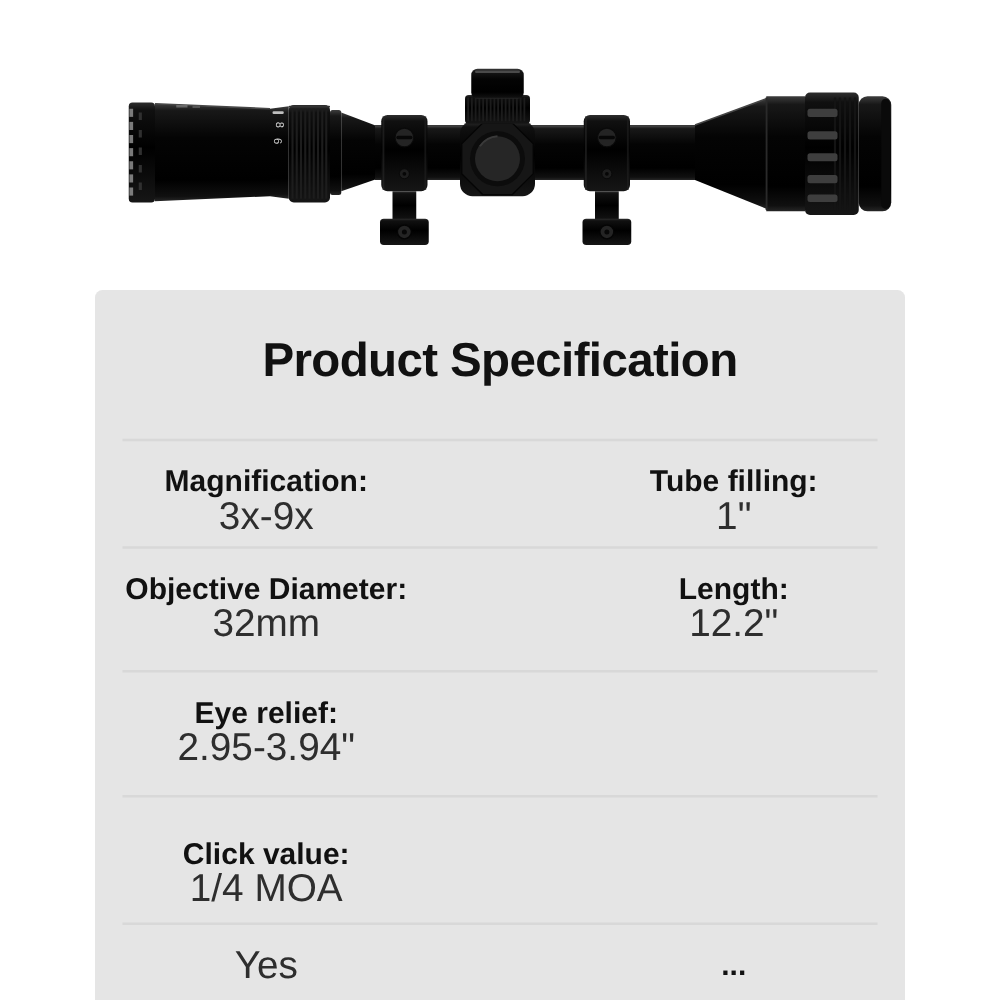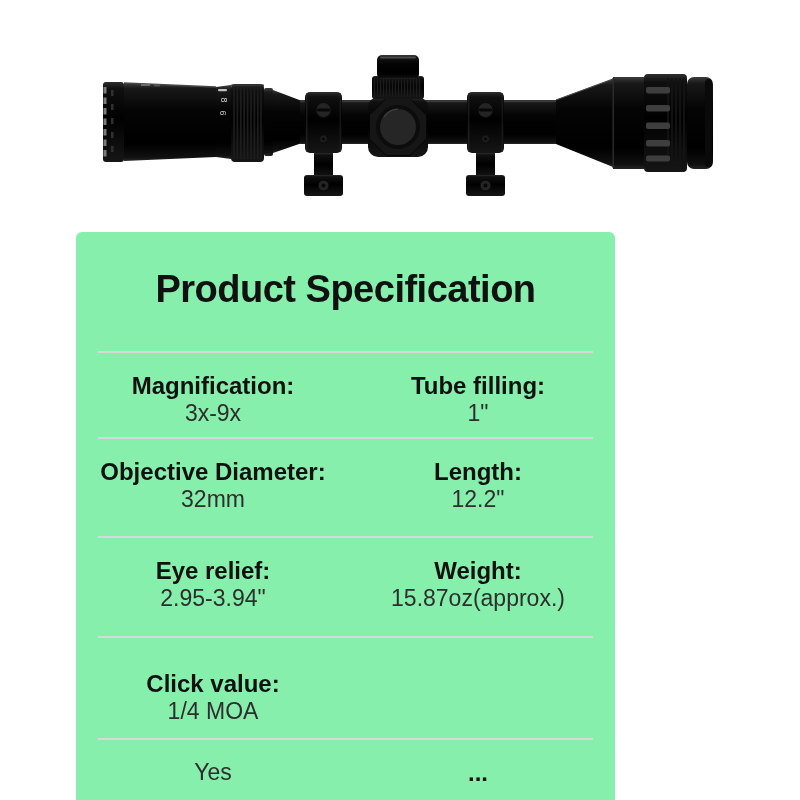--- a/index.html
+++ b/index.html
@@ -19,23 +19,23 @@
     position: absolute;
     top: 0;
     left: 0;
     width: 800px;
     height: 230px;
   }
   .spec-panel {
     position: absolute;
     left: 76px;
     top: 232px;
-    width: 539px;
+    width: 648px;
     height: 568px;
-    background: #86efac;
+    background: #e5e5e5;
     border-radius: 6px 6px 0 0;
     box-sizing: border-box;
   }
   .panel-title {
     height: 68px;
     box-sizing: border-box;
     padding-top: 12px;
     text-align: center;
     font-size: 38px;
     line-height: 40px;
@@ -61,21 +61,21 @@
     text-align: center;
     white-space: nowrap;
   }
   .spec-label {
     font-size: 24px;
     line-height: 28px;
     font-weight: bold;
     color: #111111;
   }
   .spec-value {
-    font-size: 23px;
+    font-size: 31px;
     line-height: 26px;
     font-weight: normal;
     color: #2e2e2e;
   }
 </style>
 </head>
 <body>
 
 <div class="page">
 
@@ -231,24 +231,20 @@
         <div class="spec-label">Length:</div>
         <div class="spec-value">12.2"</div>
       </div>
     </div>
 
     <div class="spec-row r3">
       <div class="spec-cell">
         <div class="spec-label">Eye relief:</div>
         <div class="spec-value">2.95-3.94"</div>
       </div>
-      <div class="spec-cell">
-        <div class="spec-label">Weight:</div>
-        <div class="spec-value">15.87oz(approx.)</div>
-      </div>
     </div>
 
     <div class="spec-row r4">
       <div class="spec-cell">
         <div class="spec-label">Click value:</div>
         <div class="spec-value">1/4 MOA</div>
       </div>
     </div>
 
     <div class="spec-row r5">

